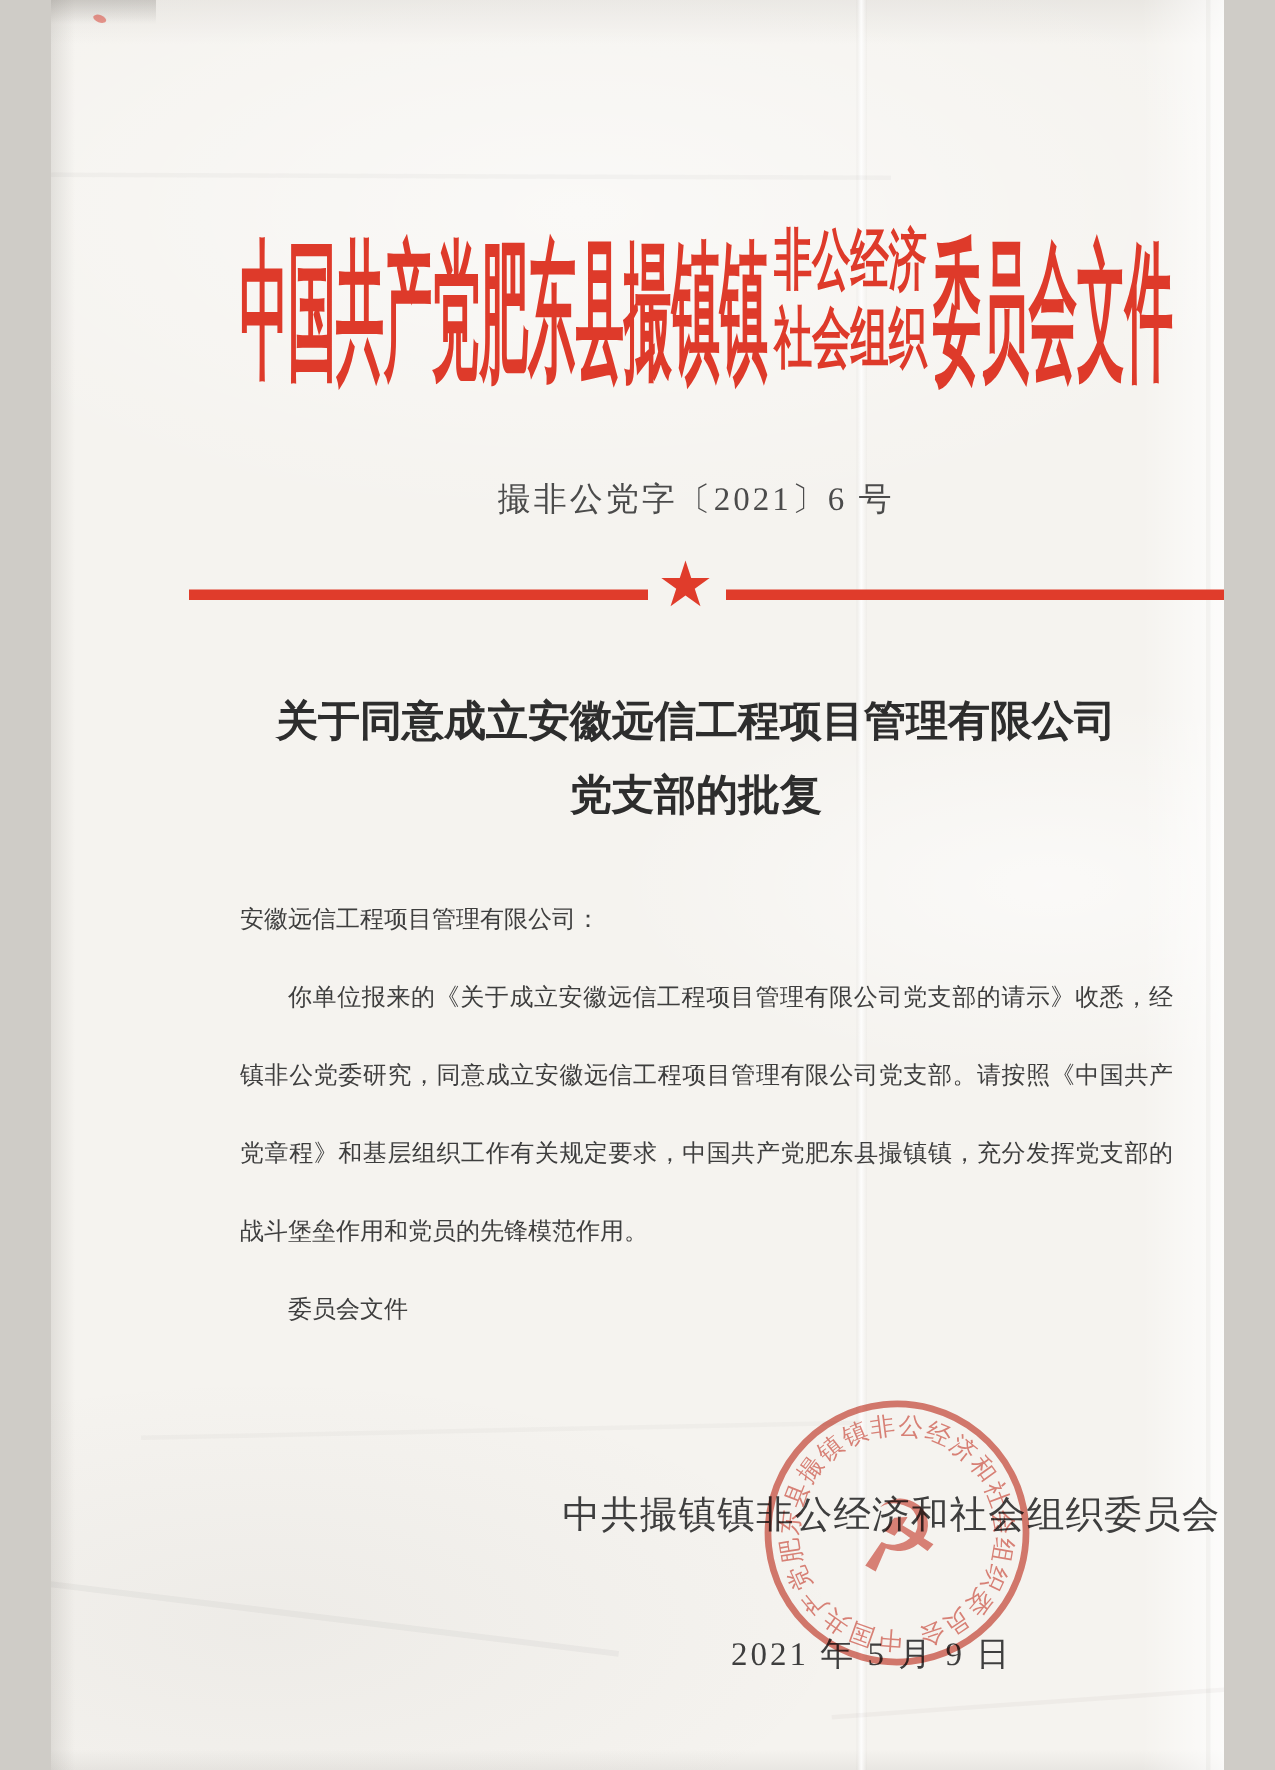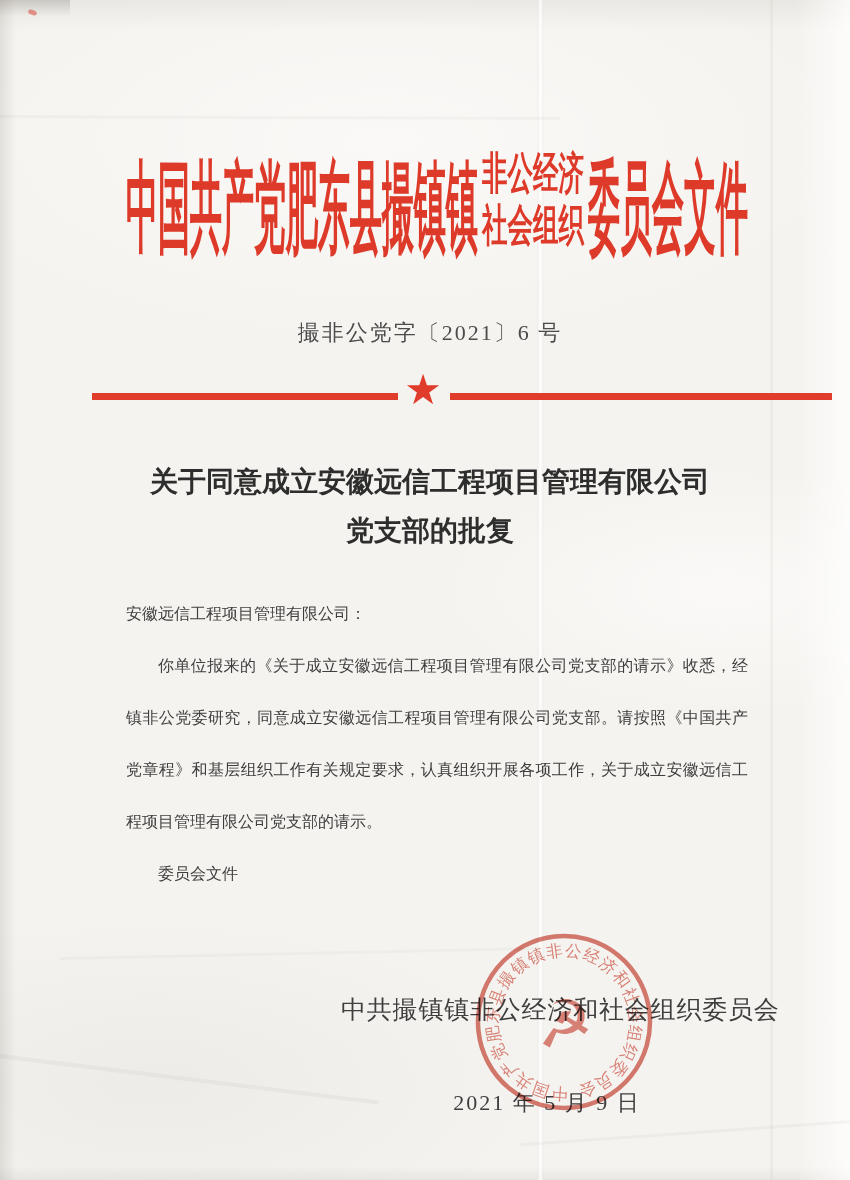--- a/index.html
+++ b/index.html
@@ -1,18 +1,18 @@
 <!DOCTYPE html>
 <html><head>
 <meta charset="utf-8">
 <style>
   html, body { margin: 0; padding: 0; background: #cfccc7; }
   .page {
     position: relative;
-    width: 850px;
+    width: 782px;
     height: 1180px;
     margin: 0 auto;
     overflow: hidden;
     font-family: "Liberation Serif", serif;
     background:
       linear-gradient(90deg, rgba(120,115,108,.16), rgba(120,115,108,0) 16px),
       linear-gradient(270deg, rgba(255,255,255,.75), rgba(255,255,255,0) 55px),
       linear-gradient(0deg, rgba(90,85,80,.08), rgba(90,85,80,0) 14px),
       linear-gradient(180deg, rgba(150,145,138,.12), rgba(150,145,138,0) 30px),
       radial-gradient(ellipse 560px 240px at 18% 92%, rgba(100,95,88,.05), transparent 70%),
@@ -97,21 +97,21 @@
   <div class="divider-star">★</div>
   <div class="divider-seg divider-right"></div>
 
   <div class="doc-title">
     <div>关于同意成立安徽远信工程项目管理有限公司</div>
     <div>党支部的批复</div>
   </div>
 
   <div class="doc-body">
     <p>安徽远信工程项目管理有限公司：</p>
-    <p class="indent">你单位报来的《关于成立安徽远信工程项目管理有限公司党支部的请示》收悉，经镇非公党委研究，同意成立安徽远信工程项目管理有限公司党支部。请按照《中国共产党章程》和基层组织工作有关规定要求，认真组织开展各项工作，关于成立安徽远信工程项目管理有限公司党支部的请示。</p>
+    <p class="indent">你单位报来的《关于成立安徽远信工程项目管理有限公司党支部的请示》收悉，经镇非公党委研究，同意成立安徽远信工程项目管理有限公司党支部。请按照《中国共产党章程》和基层组织工作有关规定要求，中国共产党肥东县撮镇镇，充分发挥党支部的战斗堡垒作用和党员的先锋模范作用。</p>
     <p class="indent">委员会文件</p>
   </div>
 
   <div class="sig-org">中共撮镇镇非公经济和社会组织委员会</div>
   <div class="sig-date">2021 年 5 月 9 日</div>
 
   <svg class="seal-svg" width="194" height="194" viewBox="0 0 194 194">
     <circle cx="97" cy="97" r="86" fill="none" stroke="#cc4a3b" stroke-width="4.5"></circle>
     <path id="sealTextCircle" fill="none" d="M 97 163 A 66 66 0 0 1 97 31 A 66 66 0 0 1 97 163"></path>
     <text font-size="16.5" letter-spacing="1.1">

